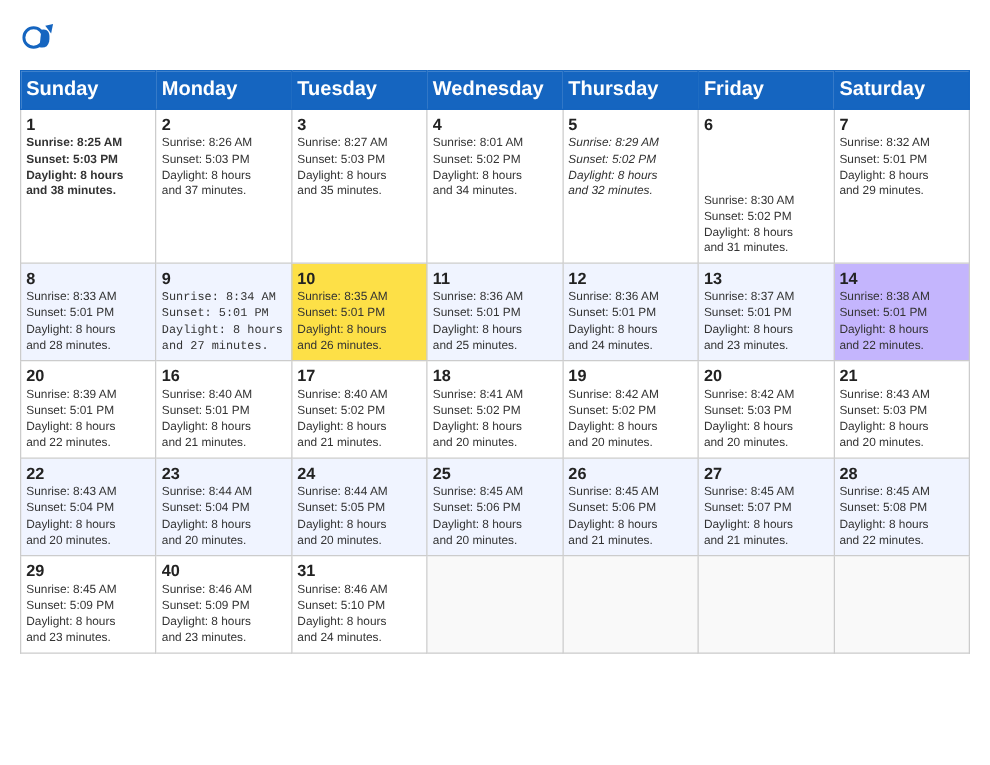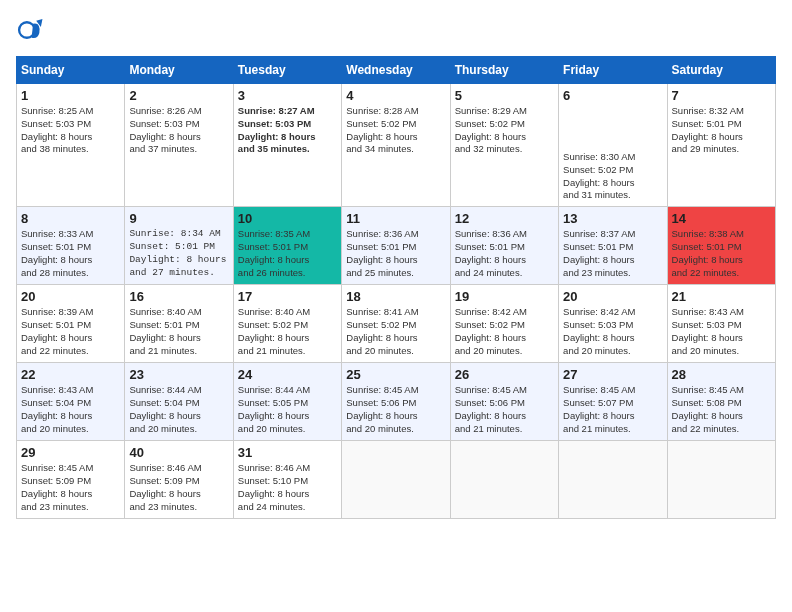--- a/index.html
+++ b/index.html
@@ -47,21 +47,21 @@
       color: #555;
     }
     .calendar-table {
       width: 100%;
       border-collapse: collapse;
       table-layout: fixed;
     }
     .calendar-table th {
       background: #1565c0;
       color: #fff;
-      font-size: 12px;
+      font-size: 16px;
       font-weight: bold;
       padding: 6px 4px;
       text-align: left;
       border: 1px solid #1565c0;
     }
     .calendar-table td {
       border: 1px solid #ccc;
       vertical-align: top;
       padding: 4px;
       font-size: 10px;
@@ -118,49 +118,49 @@
         <th>Wednesday</th>
         <th>Thursday</th>
         <th>Friday</th>
         <th>Saturday</th>
       </tr>
   </thead>
   <tbody id="calendar-body">
       <tr>
         <td>
           <span class="day-num">1</span>
-          <div class="day-info" style="white-space: pre-line;">Sunrise: 8:25 AM
+          <div class="day-info" style="white-space: pre-line; font-weight: bold;">Sunrise: 8:25 AM
 Sunset: 5:03 PM
 Daylight: 8 hours
 and 38 minutes.</div>
         </td>
         <td>
           <span class="day-num">2</span>
           <div class="day-info" style="white-space: pre-line;">Sunrise: 8:26 AM
 Sunset: 5:03 PM
 Daylight: 8 hours
 and 37 minutes.</div>
         </td>
         <td>
           <span class="day-num">3</span>
-          <div class="day-info" style="white-space: pre-line; font-weight: bold;">Sunrise: 8:27 AM
+          <div class="day-info" style="white-space: pre-line;">Sunrise: 8:27 AM
 Sunset: 5:03 PM
 Daylight: 8 hours
 and 35 minutes.</div>
         </td>
         <td>
           <span class="day-num">4</span>
-          <div class="day-info" style="white-space: pre-line;">Sunrise: 8:28 AM
+          <div class="day-info" style="white-space: pre-line;">Sunrise: 8:01 AM
 Sunset: 5:02 PM
 Daylight: 8 hours
 and 34 minutes.</div>
         </td>
         <td>
           <span class="day-num">5</span>
-          <div class="day-info" style="white-space: pre-line;">Sunrise: 8:29 AM
+          <div class="day-info" style="white-space: pre-line; font-style: italic;">Sunrise: 8:29 AM
 Sunset: 5:02 PM
 Daylight: 8 hours
 and 32 minutes.</div>
         </td>
         <td>
           <span class="day-num">6</span>
           <div class="day-info" style="white-space: pre-line; margin-top: 48px;">Sunrise: 8:30 AM
 Sunset: 5:02 PM
 Daylight: 8 hours
 and 31 minutes.</div>
@@ -181,21 +181,21 @@
 Daylight: 8 hours
 and 28 minutes.</div>
         </td>
         <td style="background: rgb(240, 244, 255);">
           <span class="day-num">9</span>
           <div class="day-info" style="white-space: pre-line; font-family: Liberation Mono, monospace;">Sunrise: 8:34 AM
 Sunset: 5:01 PM
 Daylight: 8 hours
 and 27 minutes.</div>
         </td>
-        <td style="background: #14b8a6;">
+        <td style="background: #fde047;">
           <span class="day-num">10</span>
           <div class="day-info" style="white-space: pre-line;">Sunrise: 8:35 AM
 Sunset: 5:01 PM
 Daylight: 8 hours
 and 26 minutes.</div>
         </td>
         <td style="background: rgb(240, 244, 255);">
           <span class="day-num">11</span>
           <div class="day-info" style="white-space: pre-line;">Sunrise: 8:36 AM
 Sunset: 5:01 PM
@@ -209,21 +209,21 @@
 Daylight: 8 hours
 and 24 minutes.</div>
         </td>
         <td style="background: rgb(240, 244, 255);">
           <span class="day-num">13</span>
           <div class="day-info" style="white-space: pre-line;">Sunrise: 8:37 AM
 Sunset: 5:01 PM
 Daylight: 8 hours
 and 23 minutes.</div>
         </td>
-        <td style="background: #ef4444;">
+        <td style="background: #c4b5fd;">
           <span class="day-num">14</span>
           <div class="day-info" style="white-space: pre-line;">Sunrise: 8:38 AM
 Sunset: 5:01 PM
 Daylight: 8 hours
 and 22 minutes.</div>
         </td>
       </tr>
       <tr>
         <td>
           <span class="day-num">20</span>

